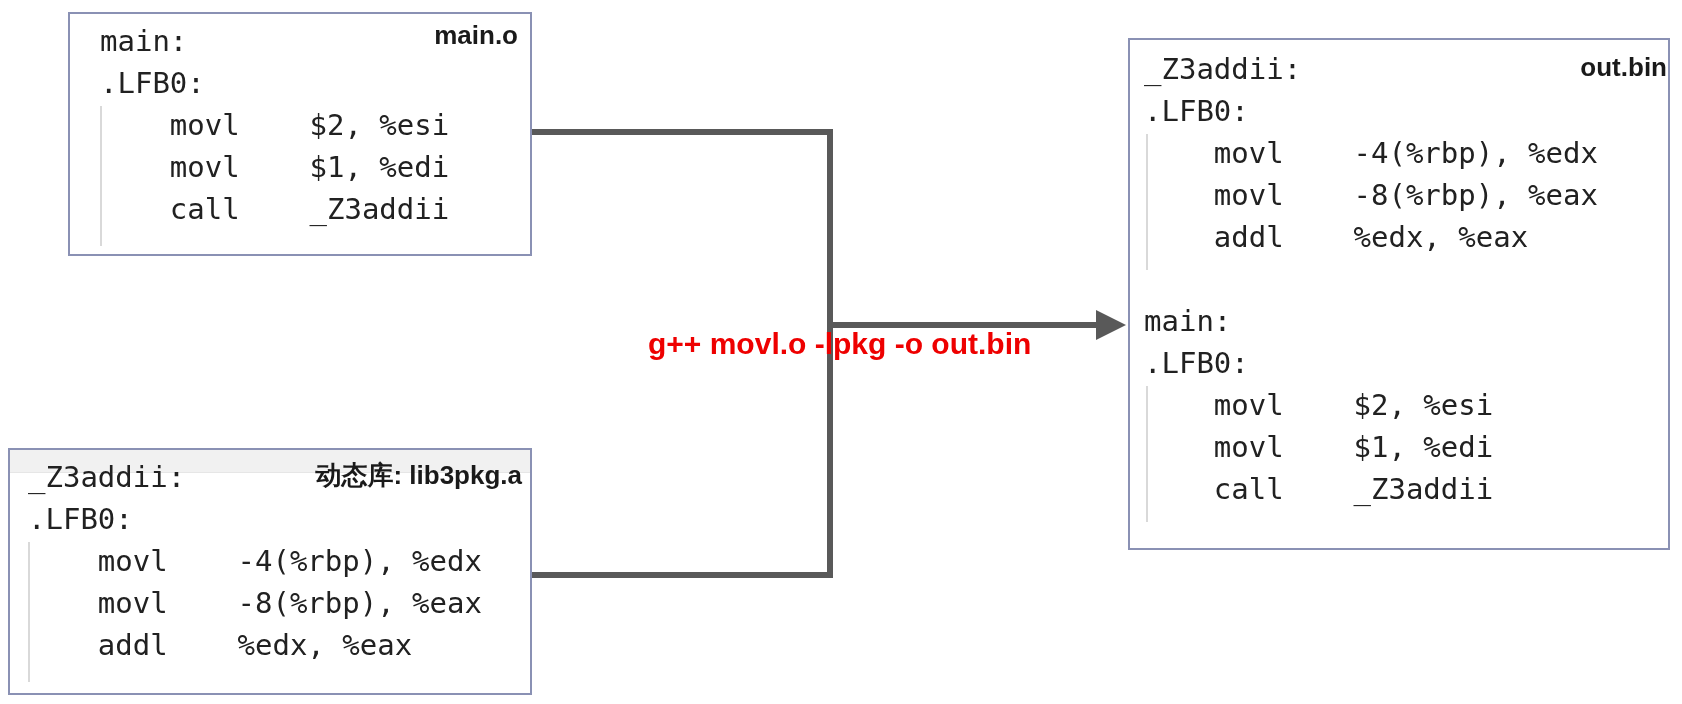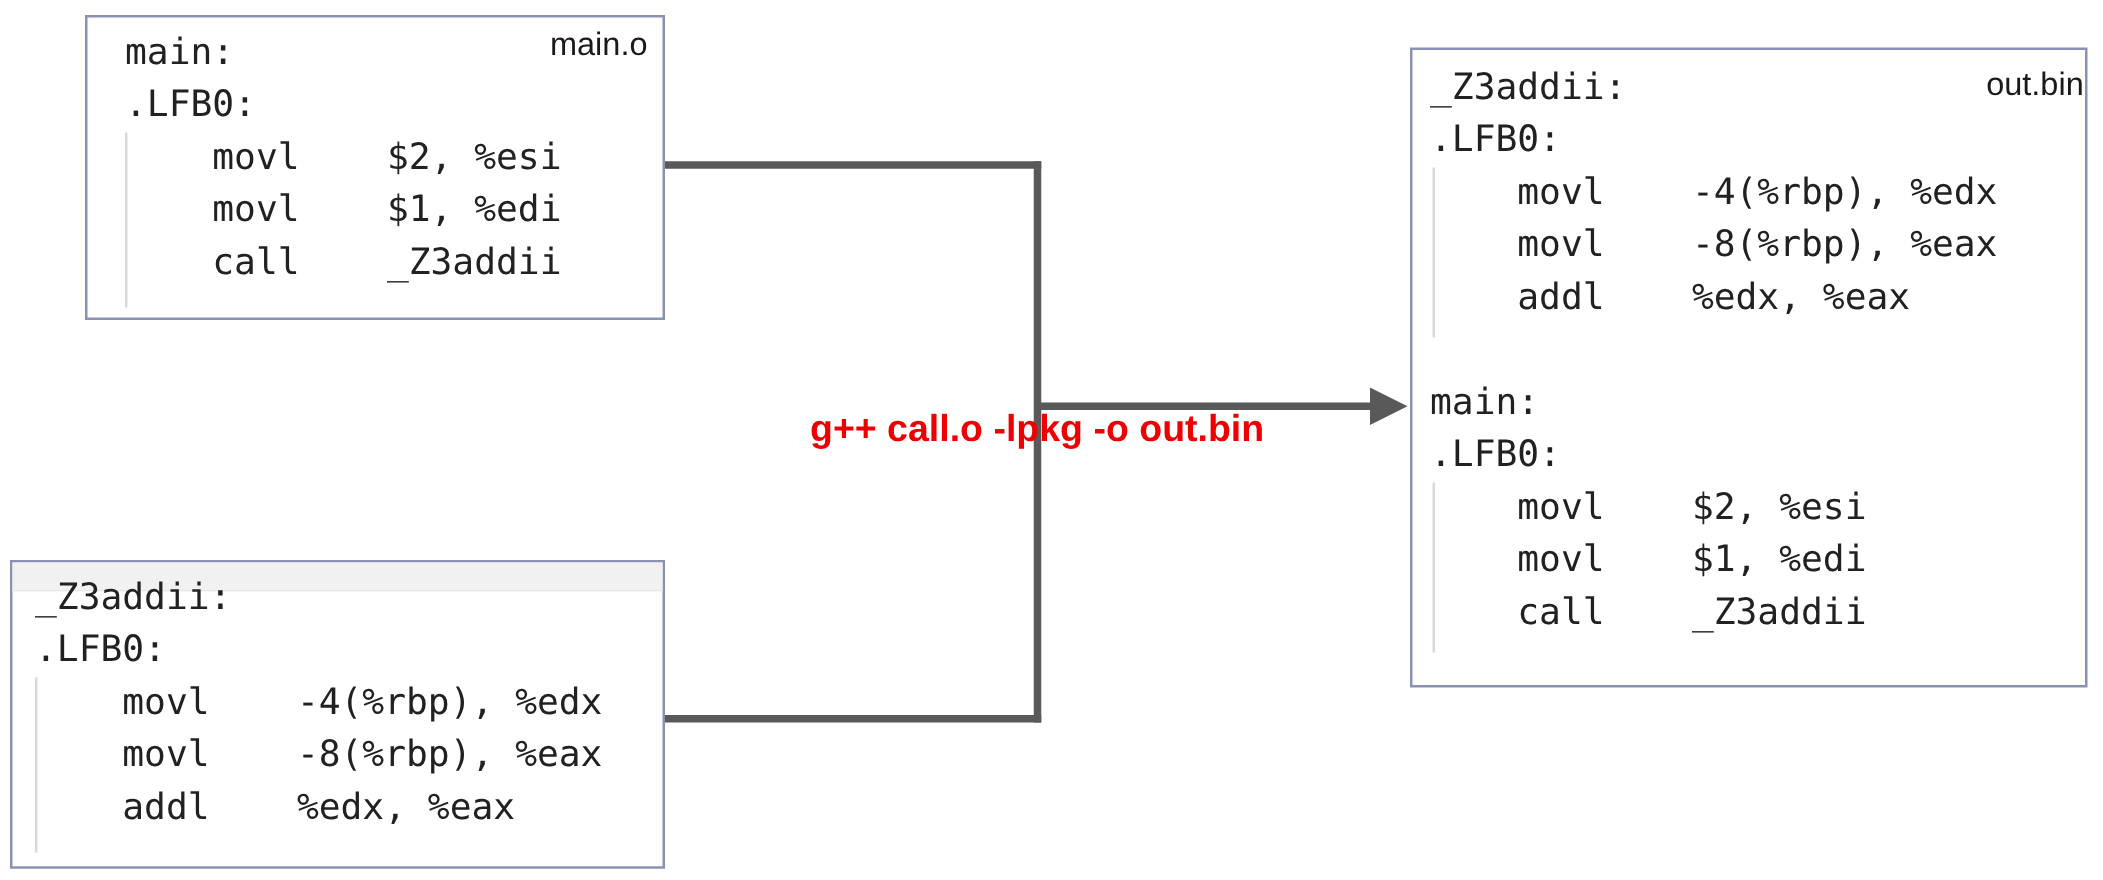--- a/index.html
+++ b/index.html
@@ -33,21 +33,21 @@
   .code-line {
     white-space: pre;
     min-height: 42px;
   }
   #box-main-o .code { padding: 6px 0 0 30px; }
   #box-lib3pkg .code { padding: 6px 0 0 18px; }
   #box-out-bin .code { padding: 8px 0 0 14px; }
   .box-title {
     position: absolute;
     font-family: "Liberation Sans", sans-serif;
-    font-weight: normal;
+    font-weight: bold;
     font-size: 26px;
     color: #1a1a1a;
     z-index: 3;
     white-space: nowrap;
   }
   #box-main-o .box-title { top: 6px; right: 12px; }
   #box-lib3pkg .box-title { top: 8px; right: 8px; }
   #box-out-bin .box-title { top: 12px; right: 1px; }
   .indent-guide {
     position: absolute;
@@ -98,36 +98,37 @@
 <body>
 
 <div id="canvas">
 
   <div class="connector" id="line-from-main" style="left:532px; top:129px; width:301px; height:6px;"></div>
   <div class="connector" id="line-vertical" style="left:827px; top:129px; width:6px; height:449px;"></div>
   <div class="connector" id="line-to-out" style="left:830px; top:322px; width:268px; height:6px;"></div>
   <div class="connector" id="line-from-lib" style="left:532px; top:572px; width:301px; height:6px;"></div>
   <div id="arrow-head"></div>
 
-  <div id="cmd-label">g++ call.o -lpkg -o out.bin</div>
+  <div id="cmd-label">g++ movl.o -lpkg -o out.bin</div>
 
   <div class="codebox" id="box-main-o" style="left:68px; top:12px; width:464px; height:244px;">
     <div class="box-title">main.o</div>
     <div class="indent-guide" style="left:30px; top:92px; height:140px;"></div>
     <div class="code">
       <div class="code-line">main:</div>
       <div class="code-line">.LFB0:</div>
       <div class="code-line">    movl    $2, %esi</div>
       <div class="code-line">    movl    $1, %edi</div>
       <div class="code-line">    call    _Z3addii</div>
     </div>
   </div>
 
   <div class="codebox" id="box-lib3pkg" style="left:8px; top:448px; width:524px; height:247px;">
     <div class="row-highlight"></div>
+    <div class="box-title">动态库: lib3pkg.a</div>
     <div class="indent-guide" style="left:18px; top:92px; height:140px;"></div>
     <div class="code">
       <div class="code-line">_Z3addii:</div>
       <div class="code-line">.LFB0:</div>
       <div class="code-line">    movl    -4(%rbp), %edx</div>
       <div class="code-line">    movl    -8(%rbp), %eax</div>
       <div class="code-line">    addl    %edx, %eax</div>
     </div>
   </div>
 

